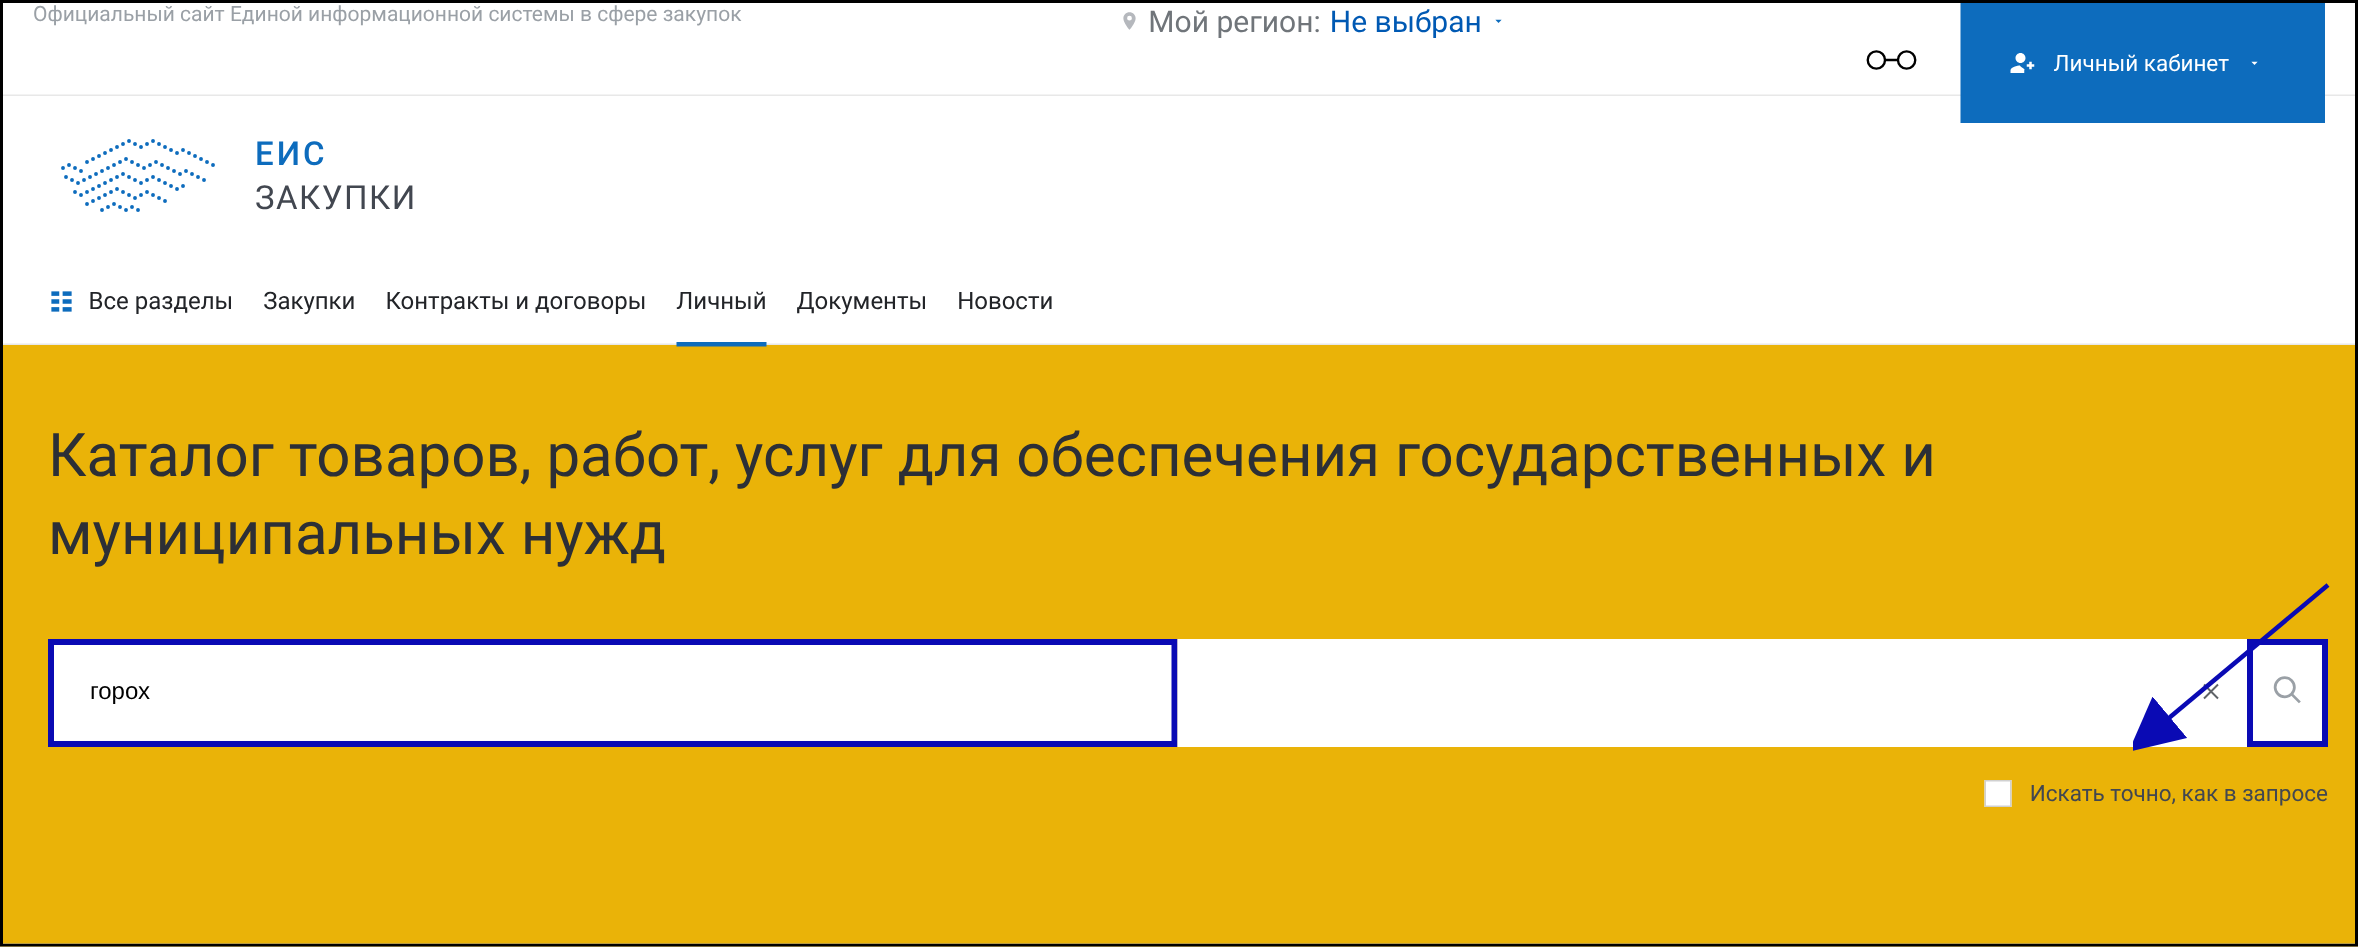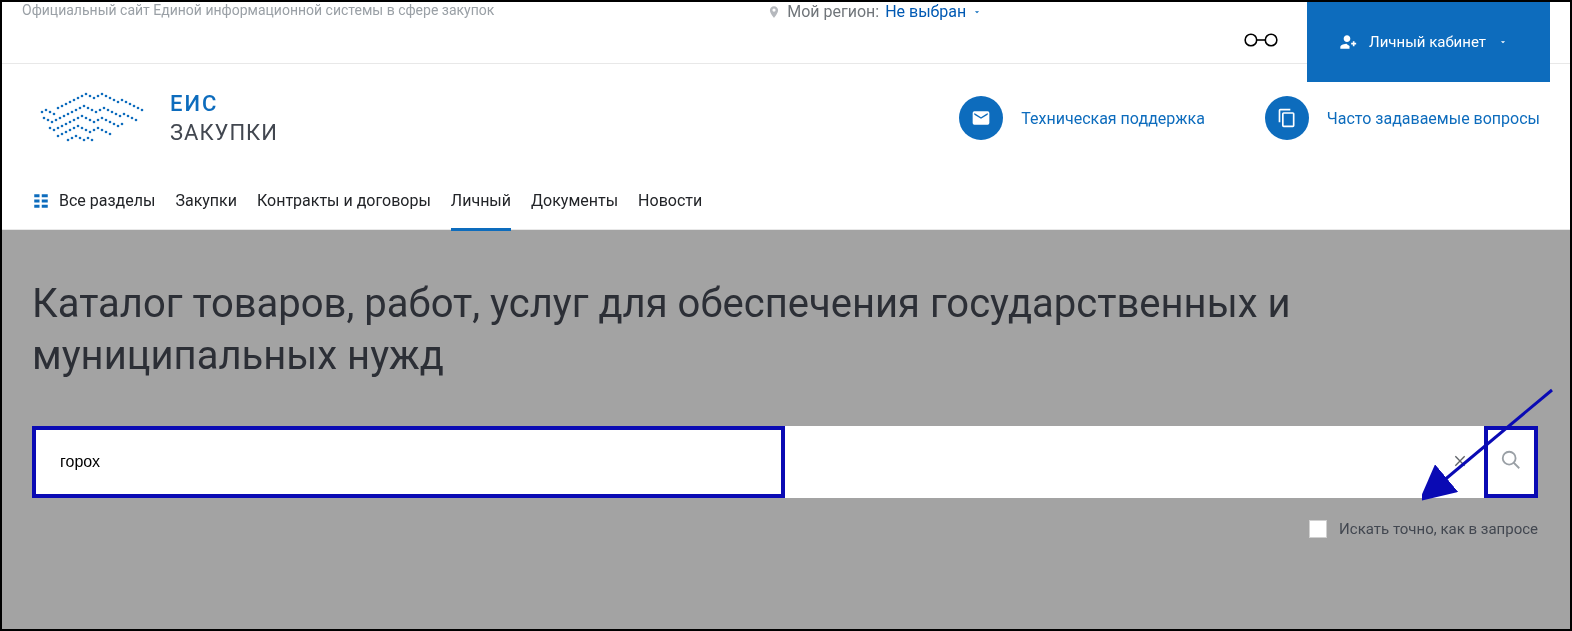--- a/index.html
+++ b/index.html
@@ -23,21 +23,21 @@
       border-bottom: 1px solid #e8e8e8;
     }
     .top-left {
       color: #9aa0a6;
       font-size: 14px;
     }
     .top-center {
       display: flex;
       align-items: center;
       gap: 6px;
-      font-size: 16px;
+      font-size: 20px;
       color: #70757a;
       margin-left: 40px;
     }
     .top-center .region-val {
       color: #0059b3;
     }
     .top-right {
       display: flex;
       align-items: center;
       gap: 0;
@@ -138,22 +138,22 @@
       left: 0; right: 0;
       height: 3px;
       background: #0d6cbd;
     }
     .nav-icon {
       color: #0d6cbd;
     }
 
     
     .content {
-      background: #a3a3a3;
-      padding: 48px 32px 30px 30px;
+      background: #eab308;
+      padding: 48px 18px 30px 30px;
       min-height: 400px;
     }
     .page-title {
       font-size: 40px;
       font-weight: 400;
       color: #2c2f36;
       line-height: 1.3;
       margin-bottom: 44px;
     }
 
@@ -356,39 +356,20 @@
             <circle cx="56" cy="52" r="1.3"></circle>
             <circle cx="60" cy="54" r="1.3"></circle>
         </g>
       </svg>
     </div>
     <div class="logo-text">
       <span class="l1">ЕИС</span>
       <span class="l2">ЗАКУПКИ</span>
     </div>
   </div>
-  <div class="header-links">
-    <div class="header-link">
-      <div class="circle-icon">
-        <svg width="20" height="20" viewBox="0 0 24 24" fill="#fff">
-            <path d="M4 4h16v16H4z" fill="none"></path>
-            <path d="M20 4H4a2 2 0 00-2 2v12a2 2 0 002 2h16a2 2 0 002-2V6a2 2 0 00-2-2zm0 4l-8 5-8-5V6l8 5 8-5v2z"></path>
-          </svg>
-      </div>
-      <span>Техническая поддержка</span>
-    </div>
-    <div class="header-link">
-      <div class="circle-icon">
-        <svg width="20" height="20" viewBox="0 0 24 24" fill="#fff">
-            <path d="M16 1H4a2 2 0 00-2 2v14h2V3h12V1zm3 4H8a2 2 0 00-2 2v14a2 2 0 002 2h11a2 2 0 002-2V7a2 2 0 00-2-2zm0 16H8V7h11v14z"></path>
-          </svg>
-      </div>
-      <span>Часто задаваемые вопросы</span>
-    </div>
-  </div>
 </div>
 
 <div class="nav">
   <div class="nav-item">
     <svg class="nav-icon" width="18" height="18" viewBox="0 0 24 24" fill="#0d6cbd">
         <rect x="3" y="3" width="7" height="4"></rect>
         <rect x="3" y="10" width="7" height="4"></rect>
         <rect x="3" y="17" width="7" height="4"></rect>
         <rect x="13" y="3" width="8" height="4"></rect>
         <rect x="13" y="10" width="8" height="4"></rect>

